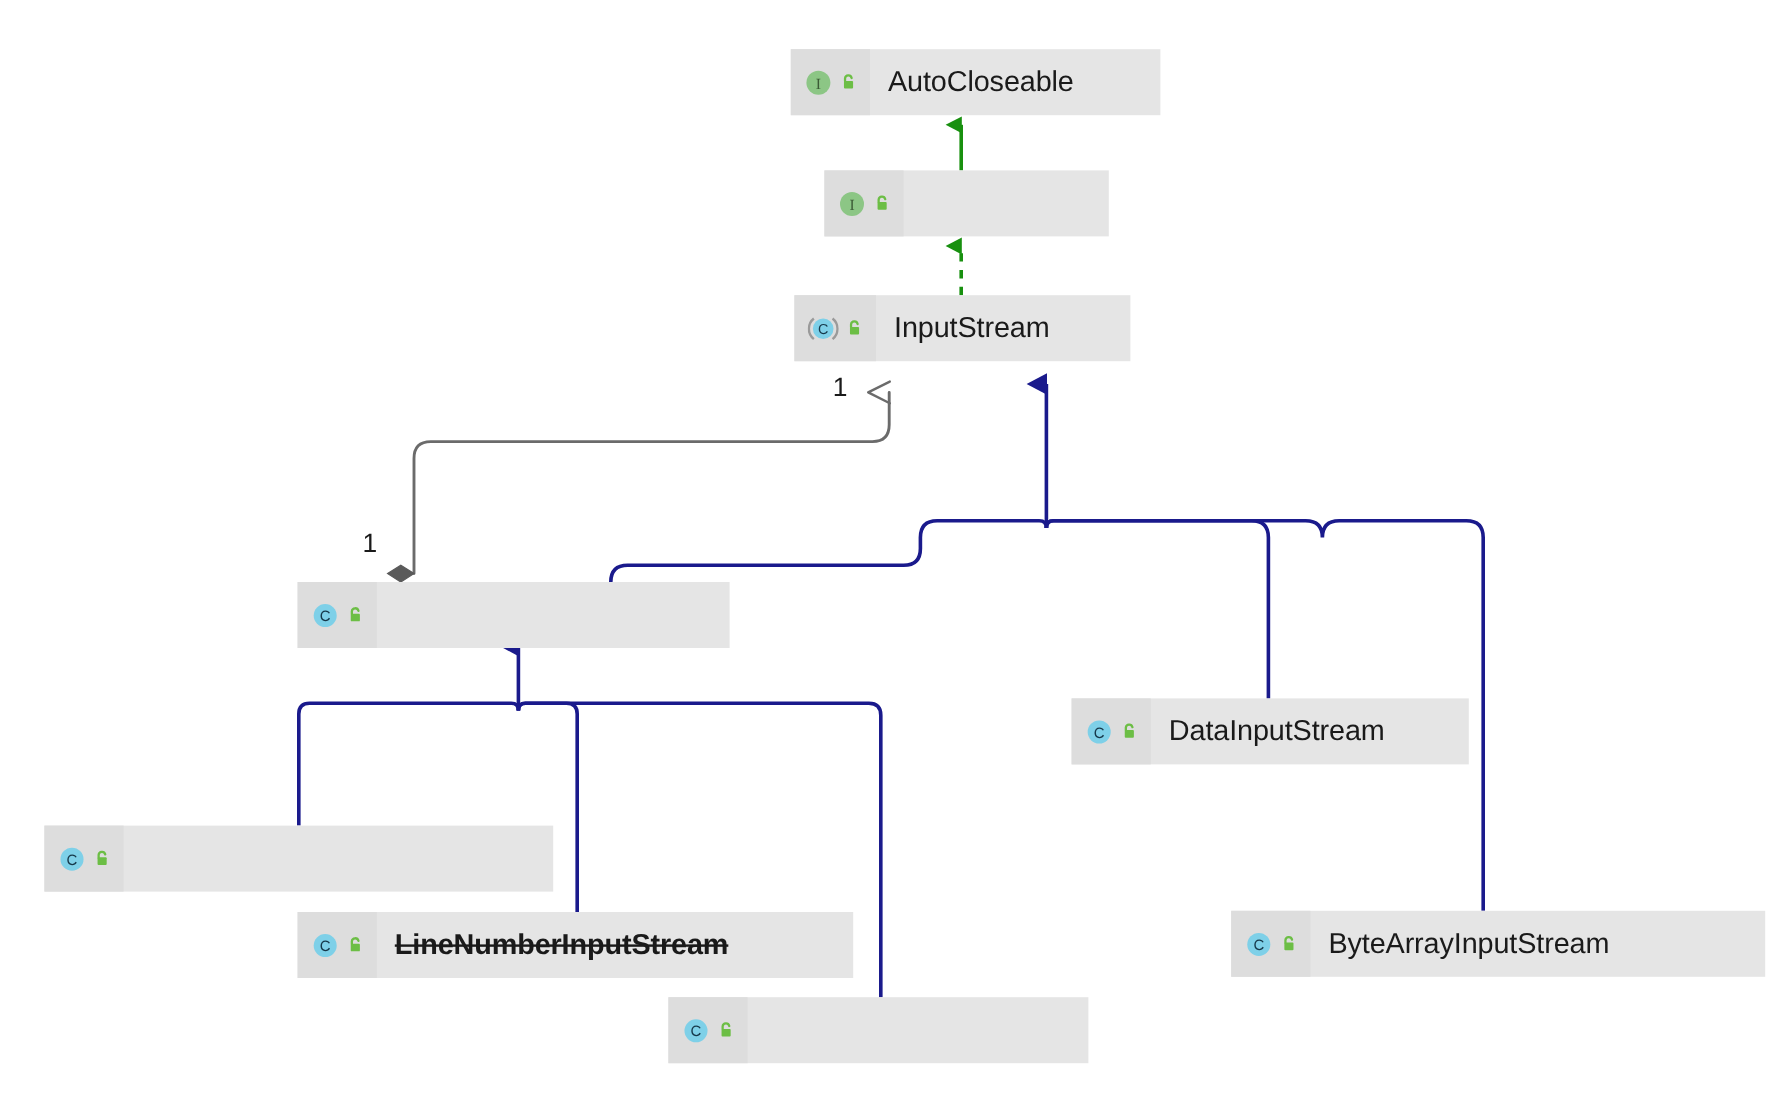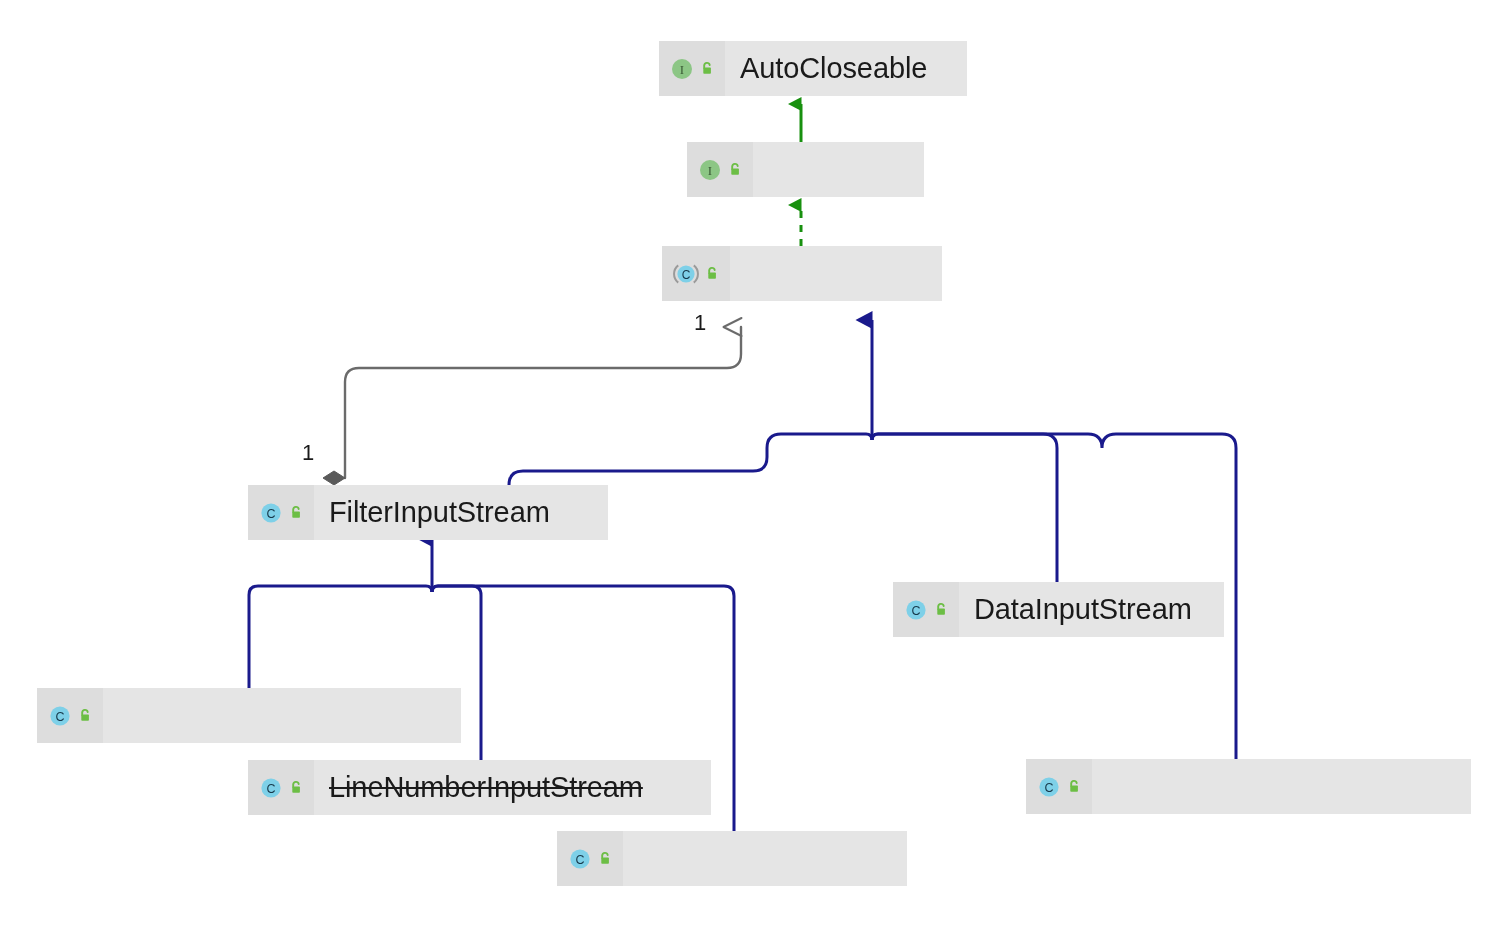--- a/index.html
+++ b/index.html
@@ -37,27 +37,28 @@
     display: flex;
     align-items: center;
     gap: 4px;
     padding: 0 9px 0 11px;
     box-sizing: border-box;
   }
   .node-label {
     display: flex;
     align-items: center;
     padding: 0 17px 0 15px;
-    font-size: 29px;
+    font-size: 24px;
     color: #1a1a1a;
     letter-spacing: -0.1px;
   }
   .node-label.deprecated {
     text-decoration: line-through;
     text-decoration-thickness: 2px;
+    font-weight: bold;
   }
   .mult {
     position: absolute;
     font-size: 22px;
     color: #1a1a1a;
   }
   .kind-icon, .lock-icon { display: block; }
 </style>
 </head>
 <body>
@@ -150,37 +151,37 @@
               <text x="13" y="16.6" font-family="Liberation Sans, sans-serif" font-size="12" fill="#16384a" text-anchor="middle">C</text>
             </svg>
           </span>
           <span>
             <svg class="lock-icon" width="18" height="18" viewBox="0 0 18 18" xmlns="http://www.w3.org/2000/svg">
               <path d="M6.2 7.6 V5.4 a2.8 2.8 0 0 1 5.5 -0.4" fill="none" stroke="#6cbe45" stroke-width="1.9" stroke-linecap="round"></path>
               <rect x="5.3" y="7.4" width="7.6" height="6.4" rx="0.8" fill="#6cbe45"></rect>
             </svg>
           </span>
         </div>
+        <div class="node-label">InputStream</div>
       </div>
       <div class="node" style="left: 248px; top: 485px; width: 360px; height: 55px;">
         <div class="node-icons">
           <span>
             <svg class="kind-icon" width="24" height="24" viewBox="0 0 24 24" xmlns="http://www.w3.org/2000/svg">
               <circle cx="12" cy="12" r="9.6" fill="#7ed0e8"></circle>
               <text x="12" y="16.6" font-family="Liberation Sans, sans-serif" font-size="12.5" fill="#16384a" text-anchor="middle">C</text>
             </svg>
           </span>
           <span>
             <svg class="lock-icon" width="18" height="18" viewBox="0 0 18 18" xmlns="http://www.w3.org/2000/svg">
               <path d="M6.2 7.6 V5.4 a2.8 2.8 0 0 1 5.5 -0.4" fill="none" stroke="#6cbe45" stroke-width="1.9" stroke-linecap="round"></path>
               <rect x="5.3" y="7.4" width="7.6" height="6.4" rx="0.8" fill="#6cbe45"></rect>
             </svg>
           </span>
         </div>
-        <div class="node-label">FilterInputStream</div>
       </div>
       <div class="node" style="left: 893px; top: 582px; width: 331px; height: 55px;">
         <div class="node-icons">
           <span>
             <svg class="kind-icon" width="24" height="24" viewBox="0 0 24 24" xmlns="http://www.w3.org/2000/svg">
               <circle cx="12" cy="12" r="9.6" fill="#7ed0e8"></circle>
               <text x="12" y="16.6" font-family="Liberation Sans, sans-serif" font-size="12.5" fill="#16384a" text-anchor="middle">C</text>
             </svg>
           </span>
           <span>
@@ -233,20 +234,21 @@
               <text x="12" y="16.6" font-family="Liberation Sans, sans-serif" font-size="12.5" fill="#16384a" text-anchor="middle">C</text>
             </svg>
           </span>
           <span>
             <svg class="lock-icon" width="18" height="18" viewBox="0 0 18 18" xmlns="http://www.w3.org/2000/svg">
               <path d="M6.2 7.6 V5.4 a2.8 2.8 0 0 1 5.5 -0.4" fill="none" stroke="#6cbe45" stroke-width="1.9" stroke-linecap="round"></path>
               <rect x="5.3" y="7.4" width="7.6" height="6.4" rx="0.8" fill="#6cbe45"></rect>
             </svg>
           </span>
         </div>
+        <div class="node-label">ByteArrayInputStream</div>
       </div>
       <div class="node" style="left: 557px; top: 831px; width: 350px; height: 55px;">
         <div class="node-icons">
           <span>
             <svg class="kind-icon" width="24" height="24" viewBox="0 0 24 24" xmlns="http://www.w3.org/2000/svg">
               <circle cx="12" cy="12" r="9.6" fill="#7ed0e8"></circle>
               <text x="12" y="16.6" font-family="Liberation Sans, sans-serif" font-size="12.5" fill="#16384a" text-anchor="middle">C</text>
             </svg>
           </span>
           <span>

